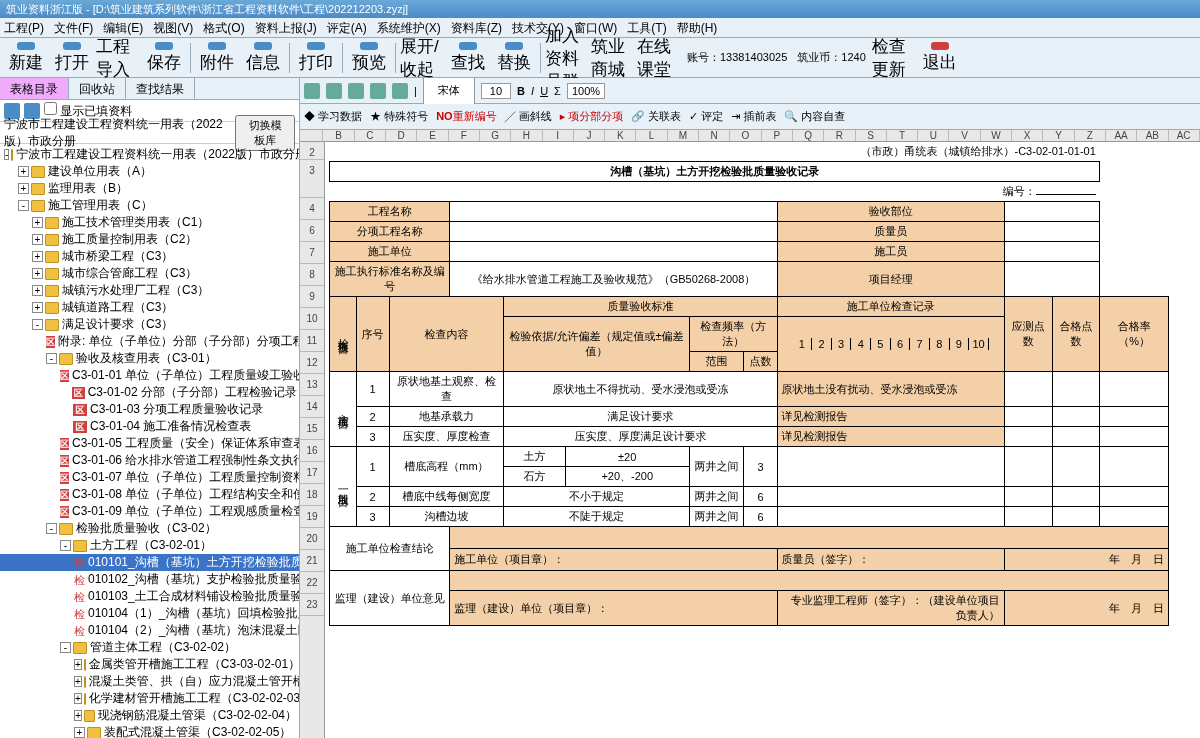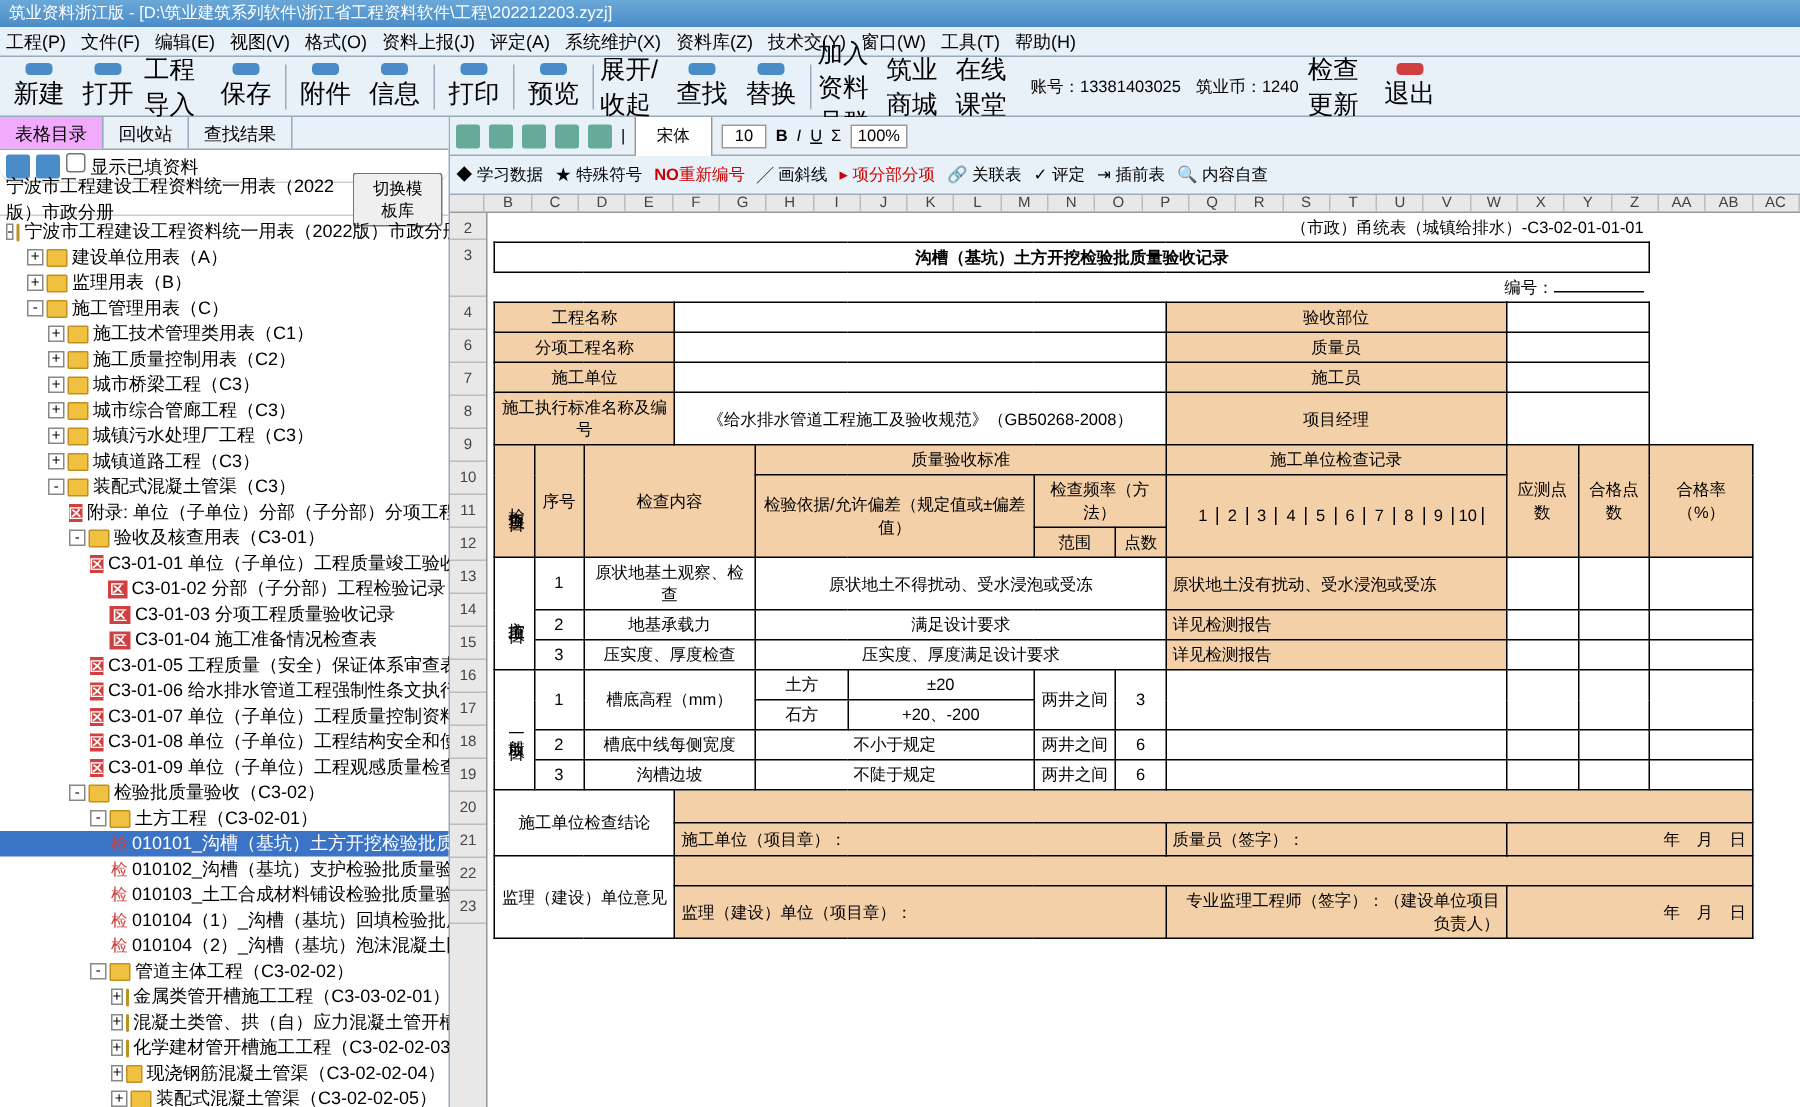--- a/index.html
+++ b/index.html
@@ -10,21 +10,21 @@
 .toolbar { background: #e8f0f8; height: 40px; display: flex; align-items: center; padding: 2px 4px; border-bottom: 1px solid #9ab; gap: 2px; }
 .tbbtn { display: flex; flex-direction: column; align-items: center; justify-content: center; width: 44px; height: 32px; cursor: pointer; font-size: 17px; }
 .tbbtn .ic { width: 18px; height: 18px; background: #4a8cc8; border-radius: 3px; margin-bottom: 1px; }
 .tbsep { width: 1px; height: 30px; background: #9ab; margin: 0 2px; }
 .tbinfo { font-size: 11px; margin: 0 4px; }
 .main { display: flex; height: calc(100vh - 78px); }
 .left { width: 300px; border-right: 1px solid #9ab; display: flex; flex-direction: column; background: #fff; }
 .tabs { display: flex; background: #e8f0f8; height: 22px; border-bottom: 1px solid #9ab; }
 .tab { padding: 3px 10px; border-right: 1px solid #9ab; font-size: 12px; cursor: pointer; }
 .tab.active { background: #f0abfc; }
-.subbar { display: flex; align-items: center; height: 22px; padding: 0 4px; border-bottom: 1px solid #ccc; border-radius: 10px; }
+.subbar { display: flex; align-items: center; height: 22px; padding: 0 4px; border-bottom: 1px solid #ccc; }
 .subbar .ic2 { width: 16px; height: 16px; margin-right: 4px; background: #4a8cc8; border-radius: 2px; }
 .crumb { display: flex; align-items: center; justify-content: space-between; height: 22px; padding: 0 4px; border-bottom: 1px solid #ccc; font-size: 12px; }
 .crumb button { font-size: 11px; padding: 1px 6px; }
 .tree { flex: 1; overflow: auto; padding: 2px 0; font-size: 12px; line-height: 17px; }
 .tn { white-space: nowrap; padding: 0 2px; cursor: default; display: flex; align-items: center; }
 .tn.sel { background: #3b73c7; color: #fff; }
 .exp { display: inline-block; width: 11px; height: 11px; border: 1px solid #888; text-align: center; line-height: 9px; font-size: 10px; margin-right: 2px; cursor: pointer; background: #fff; color: #000; }
 .noexp { display: inline-block; width: 13px; }
 .fic { display: inline-block; width: 14px; height: 12px; margin-right: 3px; }
 .fic.fold { background: #f0c040; border: 1px solid #c09020; border-radius: 1px; }
@@ -195,21 +195,21 @@
           <span>城镇污水处理厂工程（C3）</span>
         </div>
         <div class="tn " style="padding-left:32px">
           <span class="exp">+</span>
           <span class="fic fold"></span>
           <span>城镇道路工程（C3）</span>
         </div>
         <div class="tn " style="padding-left:32px">
           <span class="exp">-</span>
           <span class="fic fold"></span>
-          <span>装配式混凝土管渠（C3）</span>
+          <span>满足设计要求（C3）</span>
         </div>
         <div class="tn " style="padding-left:46px">
           <span class="noexp"></span>
           <span class="fic x"></span>
           <span>附录: 单位（子单位）分部（子分部）分项工程、检验批划</span>
         </div>
         <div class="tn " style="padding-left:46px">
           <span class="exp">-</span>
           <span class="fic fold"></span>
           <span>验收及核查用表（C3-01）</span>

